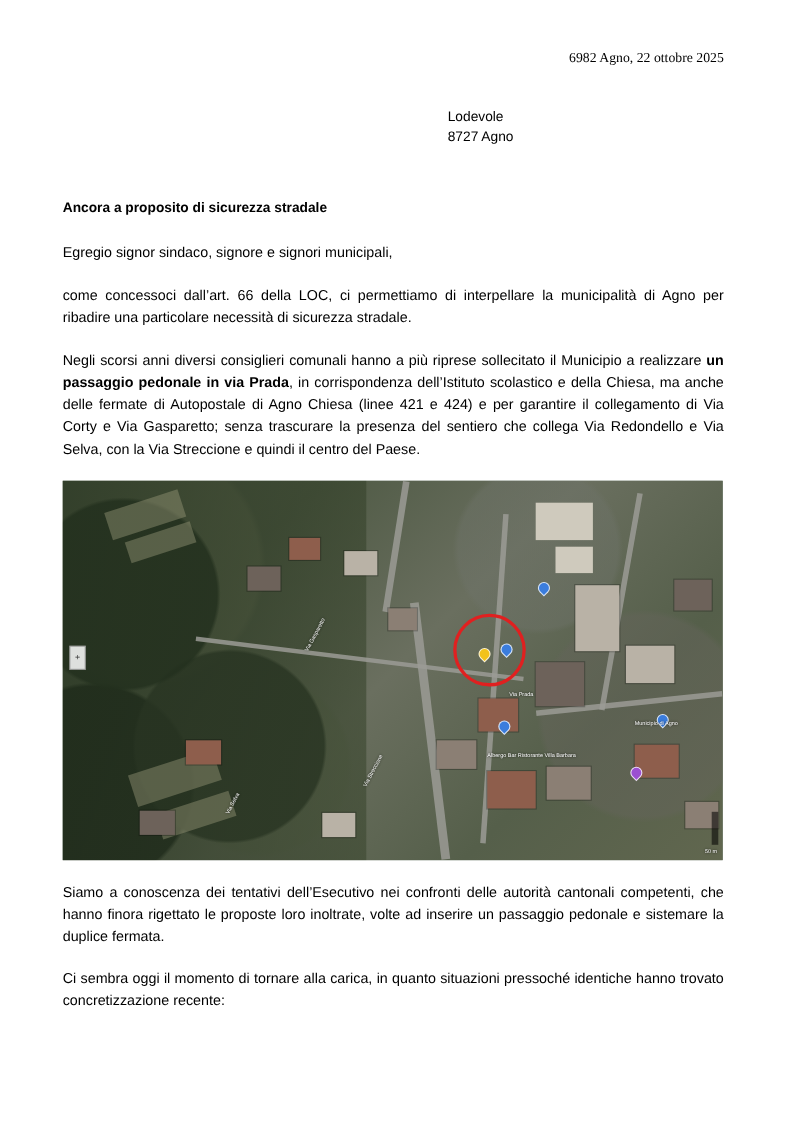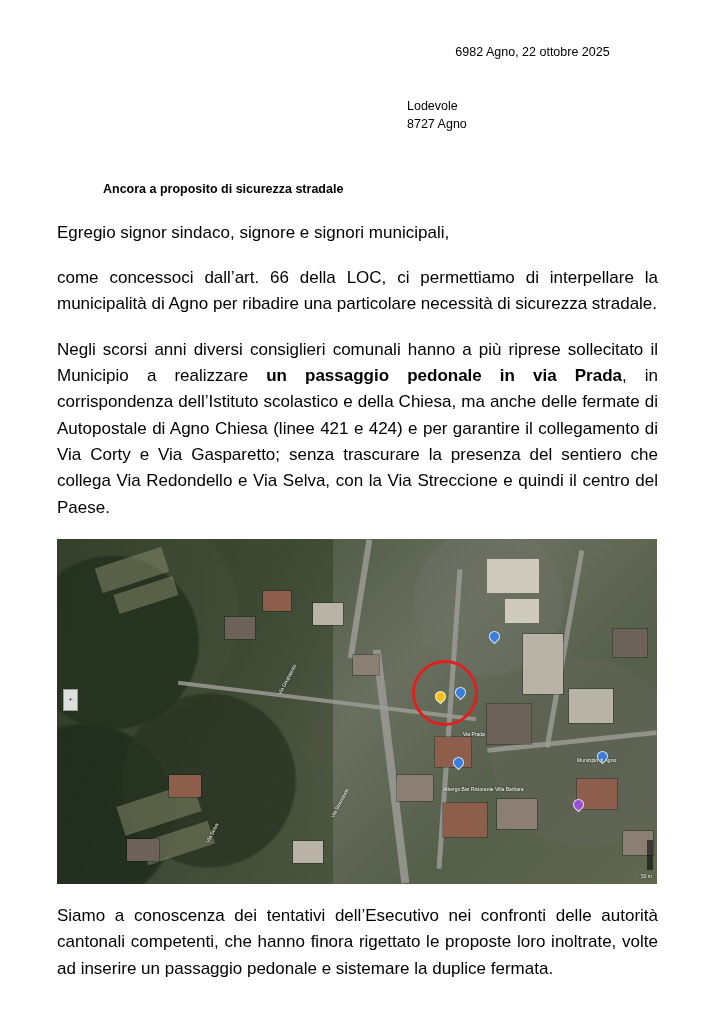--- a/index.html
+++ b/index.html
@@ -15,44 +15,44 @@
     position: relative;
     width: 715px;
     height: 1024px;
     background: #ffffff;
     overflow: hidden;
     box-sizing: border-box;
     padding: 0 57px;
   }
   .date-line {
     margin-top: 44px;
-    text-align: center;
+    text-align: right;
     padding-left: 350px;
     font-size: 12.5px;
     line-height: 1.35;
+    font-family: Liberation Serif, serif;
   }
   .recipient {
     margin-top: 36px;
     padding-left: 350px;
     font-size: 12.5px;
     line-height: 1.45;
   }
   .recipient div {
     white-space: nowrap;
   }
   .subject {
     margin-top: 48px;
     font-size: 12.5px;
     font-weight: bold;
     line-height: 1.4;
-    margin-left: 46px;
   }
   .para {
     margin-top: 19px;
-    font-size: 17px;
+    font-size: 13px;
     line-height: 1.55;
     text-align: justify;
   }
   .para.first-greet {
     margin-top: 21px;
   }
   .para b {
     font-weight: bold;
   }
   .map-wrap {
@@ -242,14 +242,15 @@
       <div class="circle-highlight"></div>
 
       <div class="map-ctrl">+</div>
       <div class="map-attrib"></div>
       <div class="map-scale">50 m</div>
     </div>
   </div>
 
   <div class="para">Siamo a conoscenza dei tentativi dell’Esecutivo nei confronti delle autorità cantonali competenti, che hanno finora rigettato le proposte loro inoltrate, volte ad inserire un passaggio pedonale e sistemare la duplice fermata.</div>
 
+  <div class="para">Ci sembra oggi il momento di tornare alla carica, in quanto situazioni pressoché identiche hanno trovato concretizzazione recente:</div>
 
 </div>
 
 </body></html>

